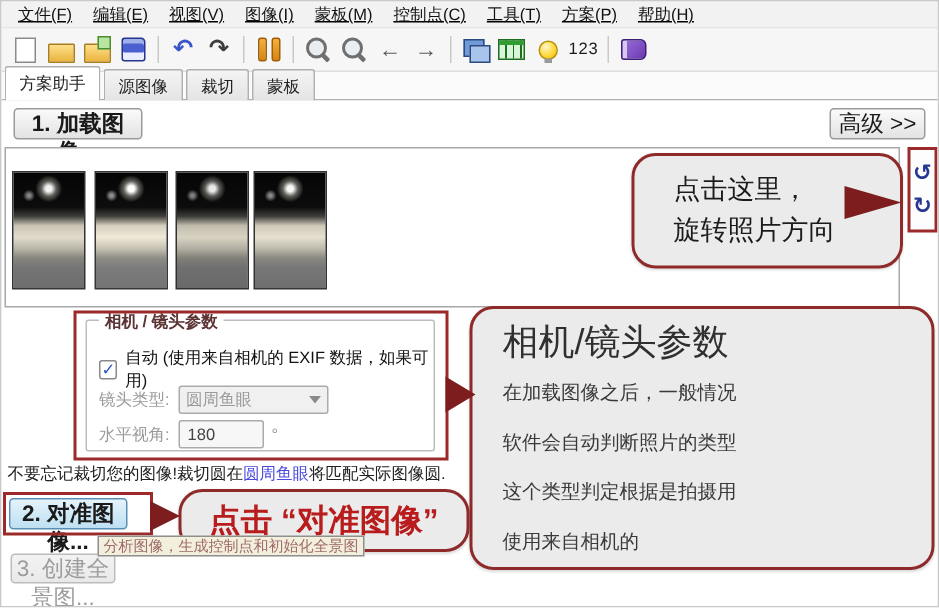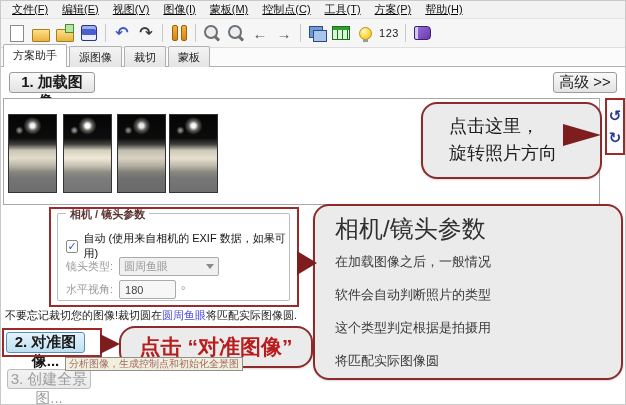--- a/index.html
+++ b/index.html
@@ -41,21 +41,21 @@
   .tabbar { position:absolute; left:0; top:47px; width:626px; height:19px; border-bottom:1px solid #b0b0b0; background:#fbfbfb; display:flex; align-items:flex-end; padding-left:2px; }
   .tab { font-size:11px; color:#222; background:linear-gradient(#f4f4f4,#e4e4e4); border:1px solid #b0b0b0; border-bottom:none; border-radius:2px 2px 0 0; padding:3px 9px 2px 9px; margin-right:2px; position:relative; top:1px; cursor:default; }
   .tab.active { background:#fff; padding-bottom:4px; top:1px; z-index:2; }
 
   
   .panel { position:absolute; left:0; top:66px; width:626px; height:339px; background:#fff; }
   .btn { position:absolute; font-size:15px; font-weight:bold; color:#1a1a1a; background:linear-gradient(#fafafa,#e3e3e3); border:1px solid #9a9a9a; border-radius:3px; cursor:default; font-family:inherit; }
   #btn-load   { left:8px;  top:5px; width:86px; height:21px; }
   #btn-adv    { left:552px; top:5px; width:64px; height:21px; font-weight:normal; }
   #btn-align  { left:5px; top:265px; width:79px; height:21px; background:linear-gradient(#e4f3fc,#bfe0f2); border-color:#5a8fb5; }
-  #btn-create { left:6px; top:302px; width:84px; height:20px; color:#9d9d9d; font-weight:normal; background:linear-gradient(#f3f3f3,#e9e9e9); border-color:#bcbcbc; }
+  #btn-create { left:6px; top:302px; width:70px; height:20px; color:#9d9d9d; font-weight:normal; background:linear-gradient(#f3f3f3,#e9e9e9); border-color:#bcbcbc; }
 
   .imgbox { position:absolute; left:2px; top:31px; width:597px; height:107px; background:#fff; border:1px solid #a8a8a8; }
   .thumb { position:absolute; top:15px; width:49px; height:79px; border:1px solid #333; background:
       radial-gradient(circle at 50% 14%, rgba(255,255,255,.95) 0 2px, rgba(255,255,240,.35) 5px, transparent 9px),
       radial-gradient(circle at 22% 20%, rgba(255,255,255,.5) 0 1px, transparent 4px),
       linear-gradient(180deg,#050505 0%,#0c0c0c 30%,#3e3e3a 38%,#c9c4b4 46%,#e2dccb 56%,#b9b5a8 66%,#87857d 74%,#757575 82%,#6d6d6d 100%); }
   .thumb:nth-child(2){ filter:brightness(1.06); } .thumb:nth-child(3){ filter:brightness(0.96); } .thumb:nth-child(4){ filter:brightness(1.02); }
 
   .rotatebox { position:absolute; left:604px; top:31px; width:20px; height:57px; border:2px solid #9c2a2a; background:#fdfdfd; display:flex; flex-direction:column; align-items:center; justify-content:space-evenly; }
   .rot { font-size:15px; font-weight:bold; color:#27368f; line-height:1; cursor:default; }
@@ -191,21 +191,21 @@
     <div class="cl">点击这里，</div>
     <div class="cl">旋转照片方向</div>
   </div>
   <div class="cue-arrow" id="arrow-rotate"></div>
 
   <div class="bubble" id="bubble-params">
     <div class="title">相机/镜头参数</div>
     <div class="cl">在加载图像之后，一般情况</div>
     <div class="cl">软件会自动判断照片的类型</div>
     <div class="cl">这个类型判定根据是拍摄用</div>
-    <div class="cl">将匹配实际图像圆</div>
+    <div class="cl">使用来自相机的</div>
   </div>
   <div class="cue-arrow" id="arrow-params"></div>
 
   <div class="bubble" id="bubble-align">
     <span class="redtxt">点击 “对准图像”</span>
   </div>
   <div class="cue-arrow" id="arrow-align"></div>
 
 </div>
 

